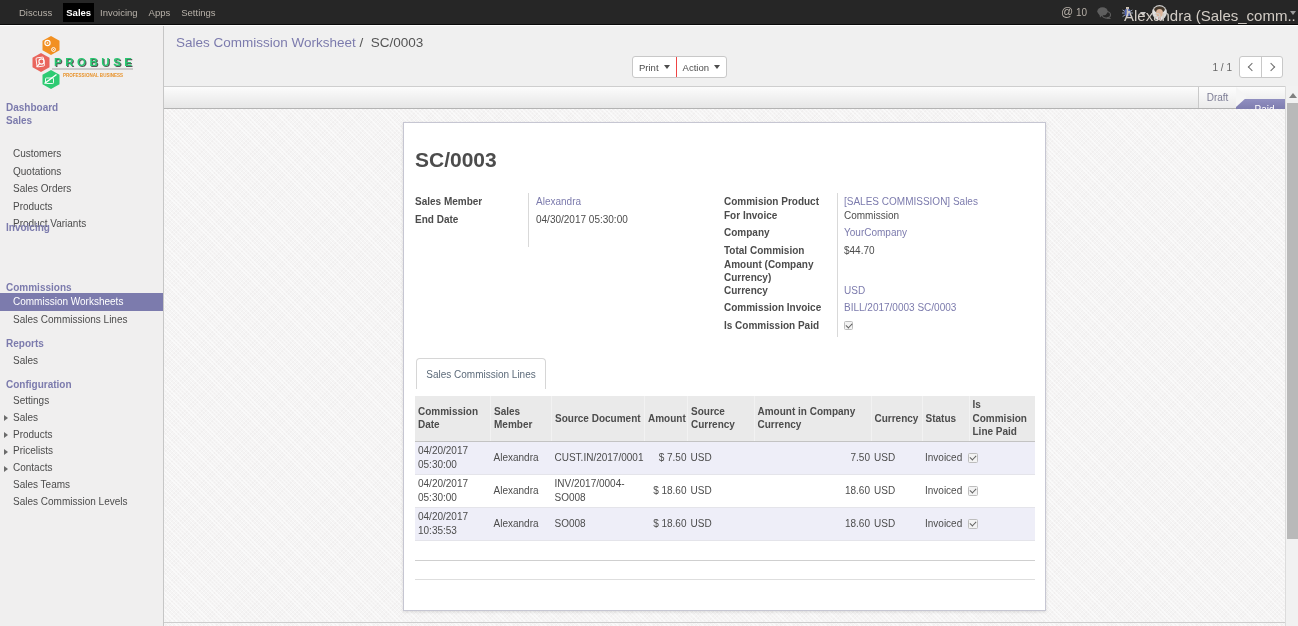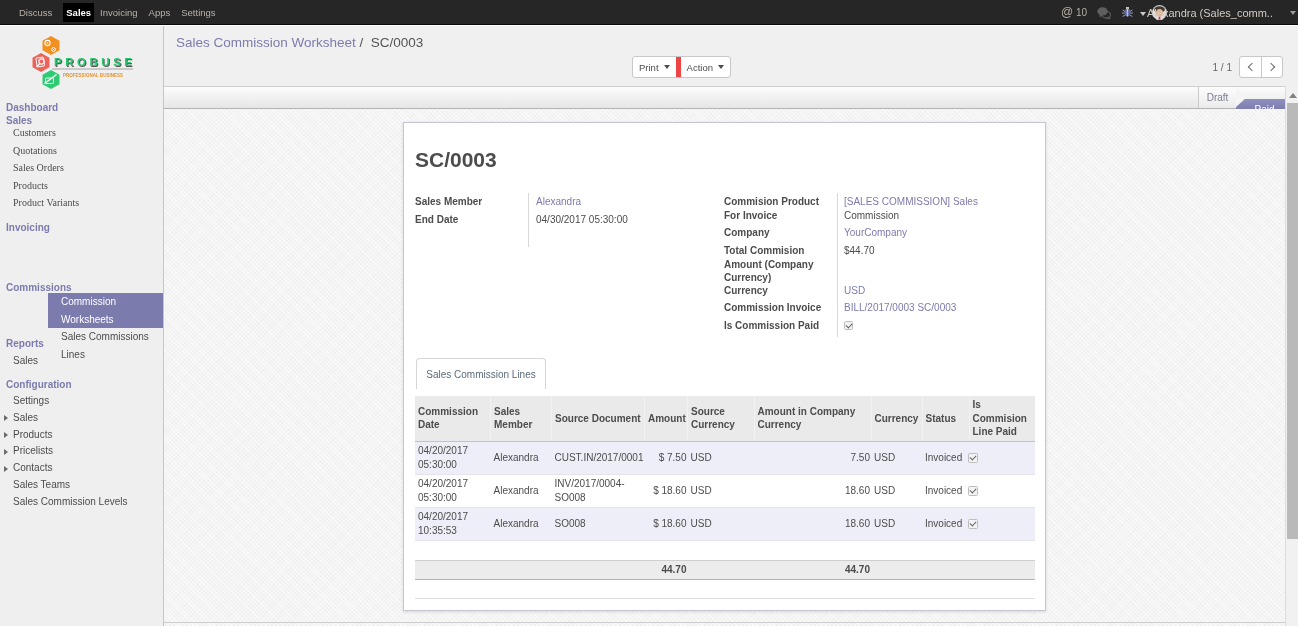--- a/index.html
+++ b/index.html
@@ -23,21 +23,21 @@
 #sidebar li.sel { background:#7c7bad; color:#fff; }
 #sidebar ul.cfg li { line-height:16.8px; }
 #sidebar li .tri { position:absolute; left:4px; top:50%; margin-top:-3px; width:0; height:0; border-top:3px solid transparent; border-bottom:3px solid transparent; border-left:4px solid #6b6b6b; }
 
 
 #main { position:absolute; left:164px; top:26px; width:1134px; height:600px; background:#f0f0f0; }
 #crumb { position:absolute; left:12px; top:9px; font-size:13.5px; color:#555; }
 #crumb a { color:#7c7bad; text-decoration:none;margin-top:36px; }
 #btns { position:absolute; left:468px; top:30px; height:22px; display:flex; background:#fff; border:1px solid #c8c8c8; border-radius:3px; }
 #btns .b { font-size:9.5px; color:#4c4c4c; padding:0 6px; display:flex; align-items:center;text-align:right; }
-#btns .b + .b { border-left:5px solid #ef4444; }
+#btns .b + .b { border-left:1px solid #ef4444; }
 #btns .caret { border-top-color:#4c4c4c; margin-left:5px; }
 #pager { position:absolute; right:15px; top:30px; height:22px; display:flex; align-items:center; }
 #pager .cnt { font-size:10px; color:#666; margin-right:7px; }
 #pager .pb { display:flex; height:22px; background:#fff; border:1px solid #c8c8c8; border-radius:3px; }
 #pager .pb div { width:21px; display:flex; align-items:center; justify-content:center; }
 #pager .pb div + div { border-left:1px solid #c8c8c8; }
 .chev { width:6px; height:6px; border-left:1.5px solid #6d6d6d; border-bottom:1.5px solid #6d6d6d; }
 .chev.l { transform:rotate(45deg); margin-left:2px; }
 .chev.r { transform:rotate(-135deg); margin-right:2px; }
 
@@ -130,21 +130,21 @@
     </svg>
     <span class="caret ab" style="left:1136px; top:12px; border-top-color:#c9c9c9;"></span>
     <svg class="ab" style="left:1152px; top:5px;" width="15" height="15" viewBox="0 0 15 15">
       <circle cx="7.5" cy="7.5" r="7.5" fill="#c6c6c6"></circle>
       <circle cx="7.5" cy="7.5" r="6.7" fill="#dfdfdf"></circle>
       <ellipse cx="7.5" cy="4.6" rx="5.3" ry="3.4" fill="#42372b"></ellipse>
       <ellipse cx="7.5" cy="8" rx="3.5" ry="4" fill="#dbb49a"></ellipse>
       <path d="M4 13.8 Q7.5 11.5 11 13.8 L10 14.8 L5 14.8 Z" fill="#e8e8e8"></path>
       <polygon points="6.9,11.5 8.1,11.5 8.6,14.6 6.4,14.6" fill="#b23c3c"></polygon>
     </svg>
-    <span class="ab" style="left:1147px; top:7px; color:#d2ccc5; font-size:11px;">Alexandra (Sales_comm..</span>
+    <span class="ab" style="left:1124px; top:7px; color:#d2ccc5; font-size:15px;">Alexandra (Sales_comm..</span>
     <span class="caret ab" style="left:1286px; top:11px;"></span>
   </div>
 </div>
 
 <div id="sidebar">
   <svg width="112" height="62" viewBox="0 0 112 62" style="position:absolute; left:28px; top:8px;">
 
     <g transform="translate(0,2)">
     <polygon points="23,0 31.5,4.8 31.5,14.2 23,19 14.5,14.2 14.5,4.8" fill="#f29021"></polygon>
     <polygon points="13,17 21.5,21.8 21.5,31.2 13,36 4.5,31.2 4.5,21.8" fill="#e9655c"></polygon>
@@ -163,30 +163,30 @@
     <path d="M16.5 47.5 L28.5 38.5" stroke="#fff" stroke-width="1.4"></path>
     </g>
 
     <text x="27" y="33" font-family="Liberation Sans,sans-serif" font-size="11.5" font-weight="bold" fill="#555" textLength="78" lengthAdjust="spacing">PROBUSE</text>
     <text x="26" y="32" font-family="Liberation Sans,sans-serif" font-size="11.5" font-weight="bold" fill="#29c770" textLength="78" lengthAdjust="spacing">PROBUSE</text>
     <rect x="24" y="34.5" width="81" height="1" fill="#a5a5a5"></rect>
     <text x="35" y="42.5" font-family="Liberation Sans,sans-serif" font-size="6" font-weight="bold" fill="#e8922a" textLength="60" lengthAdjust="spacingAndGlyphs">PROFESSIONAL BUSINESS</text>
   </svg>
   <div class="head" style="top:75px;">Dashboard</div>
   <div class="head" style="top:88px;">Sales</div>
-  <ul style="top:98px;font-family:Liberation Serif, serif;">
+  <ul style="top:119px;">
     <li>Customers</li>
       <li>Quotations</li>
       <li>Sales Orders</li>
       <li>Products</li>
       <li>Product Variants</li>
   </ul>
   <div class="head" style="top:195px;">Invoicing</div>
   <div class="head" style="top:255px;">Commissions</div>
-  <ul style="top:267px;padding-left:48px;">
+  <ul style="top:267px;">
     <li class="sel">Commission Worksheets</li>
       <li>Sales Commissions Lines</li>
   </ul>
   <div class="head" style="top:311px;">Reports</div>
   <ul style="top:326px;">
     <li>Sales</li>
   </ul>
   <div class="head" style="top:352px;">Configuration</div>
   <ul class="cfg" style="top:367px;">
     <li>Settings</li>
@@ -321,31 +321,20 @@
               <td class="num">$ 18.60</td>
               <td>USD</td>
               <td class="num">18.60</td>
               <td>USD</td>
               <td>Invoiced</td>
               <td class="cbc"><span class="cb"></span></td>
         </tr>
         <tr class="blank1">
               <td colspan="9"></td>
             </tr>
-        <tr class="foot">
-              <td></td>
-              <td></td>
-              <td></td>
-              <td class="num">44.70</td>
-              <td></td>
-              <td class="num">44.70</td>
-              <td></td>
-              <td></td>
-              <td></td>
-            </tr>
         <tr class="blank2">
               <td colspan="9"></td>
             </tr>
       </tbody>
         </table>
     </div>
     <div id="bottomline"></div>
   </div>
 
   <div id="scrollbar">

